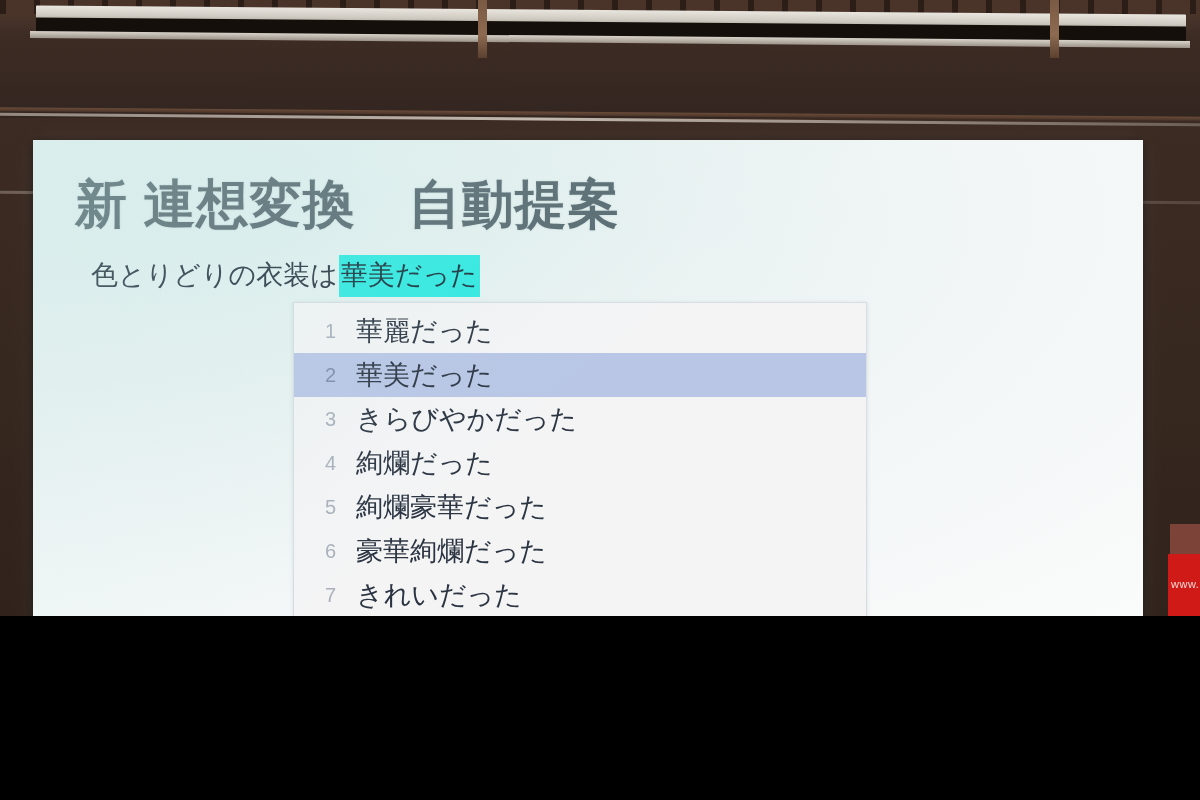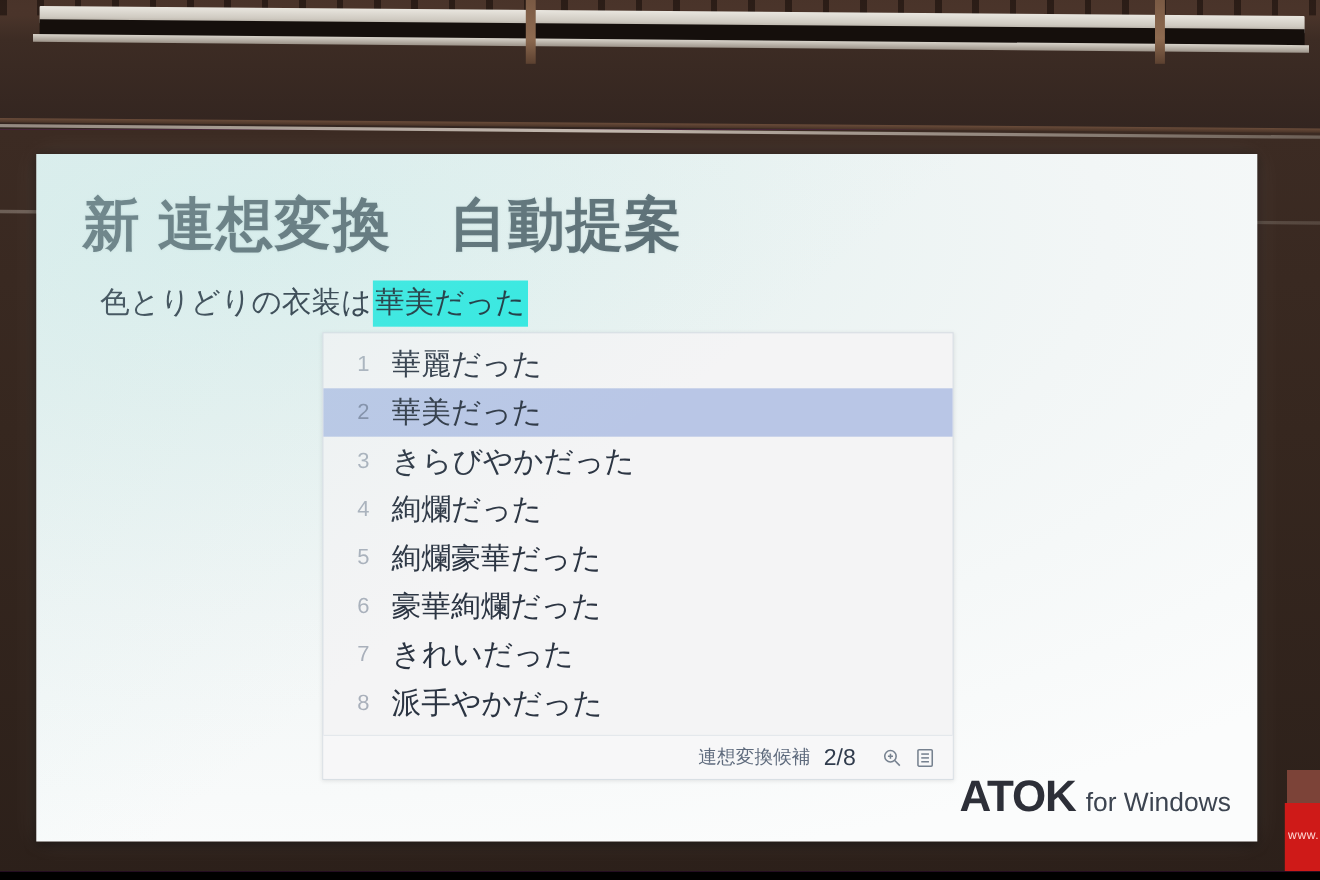--- a/index.html
+++ b/index.html
@@ -11,22 +11,22 @@
     width: 1200px;
     height: 800px;
     overflow: hidden;
     font-family: "Liberation Sans", "DejaVu Sans", sans-serif;
   }
 
   
   #scene {
     position: relative;
     width: 1200px;
-    height: 792px;
-    background: #a21caf;
+    height: 616px;
+    background: #b91c1c;
     overflow: hidden;
   }
   .room-wall {
     position: absolute;
     left: 0;
     width: 1200px;
     background: linear-gradient(180deg, #4a332a 0%, #3b2a22 45%, #32241e 100%);
   }
   .wall-upper   { top: 0;   height: 118px; background: linear-gradient(180deg,#3a2a22 0%, #4e372c 6%, #3d2c24 30%, #332520 100%); }
   .wall-main    { top: 118px; height: 682px; background: linear-gradient(180deg,#3c2b23 0%, #36271f 40%, #2c201a 100%); }

